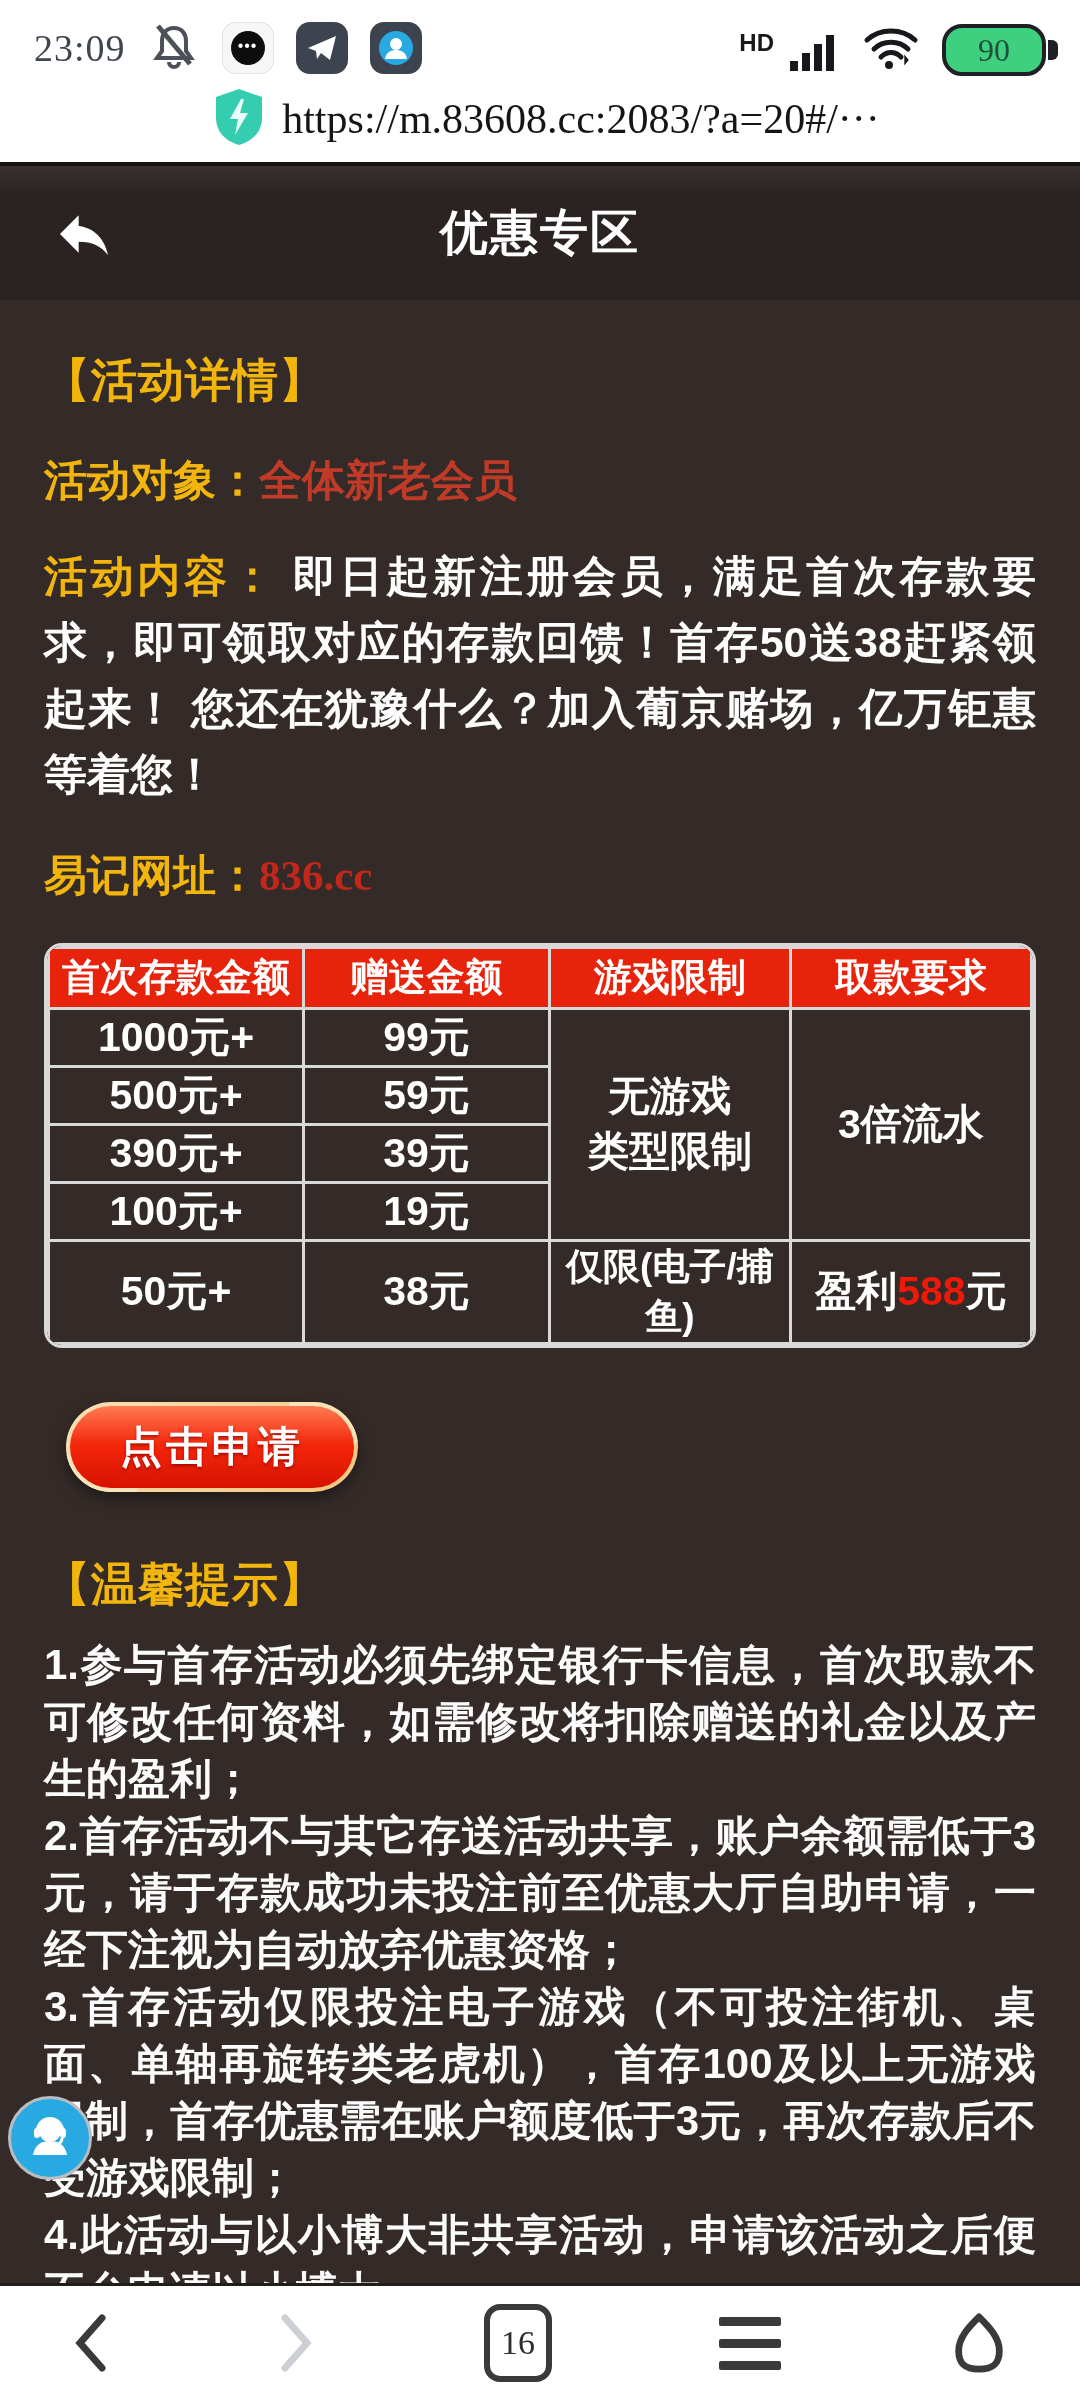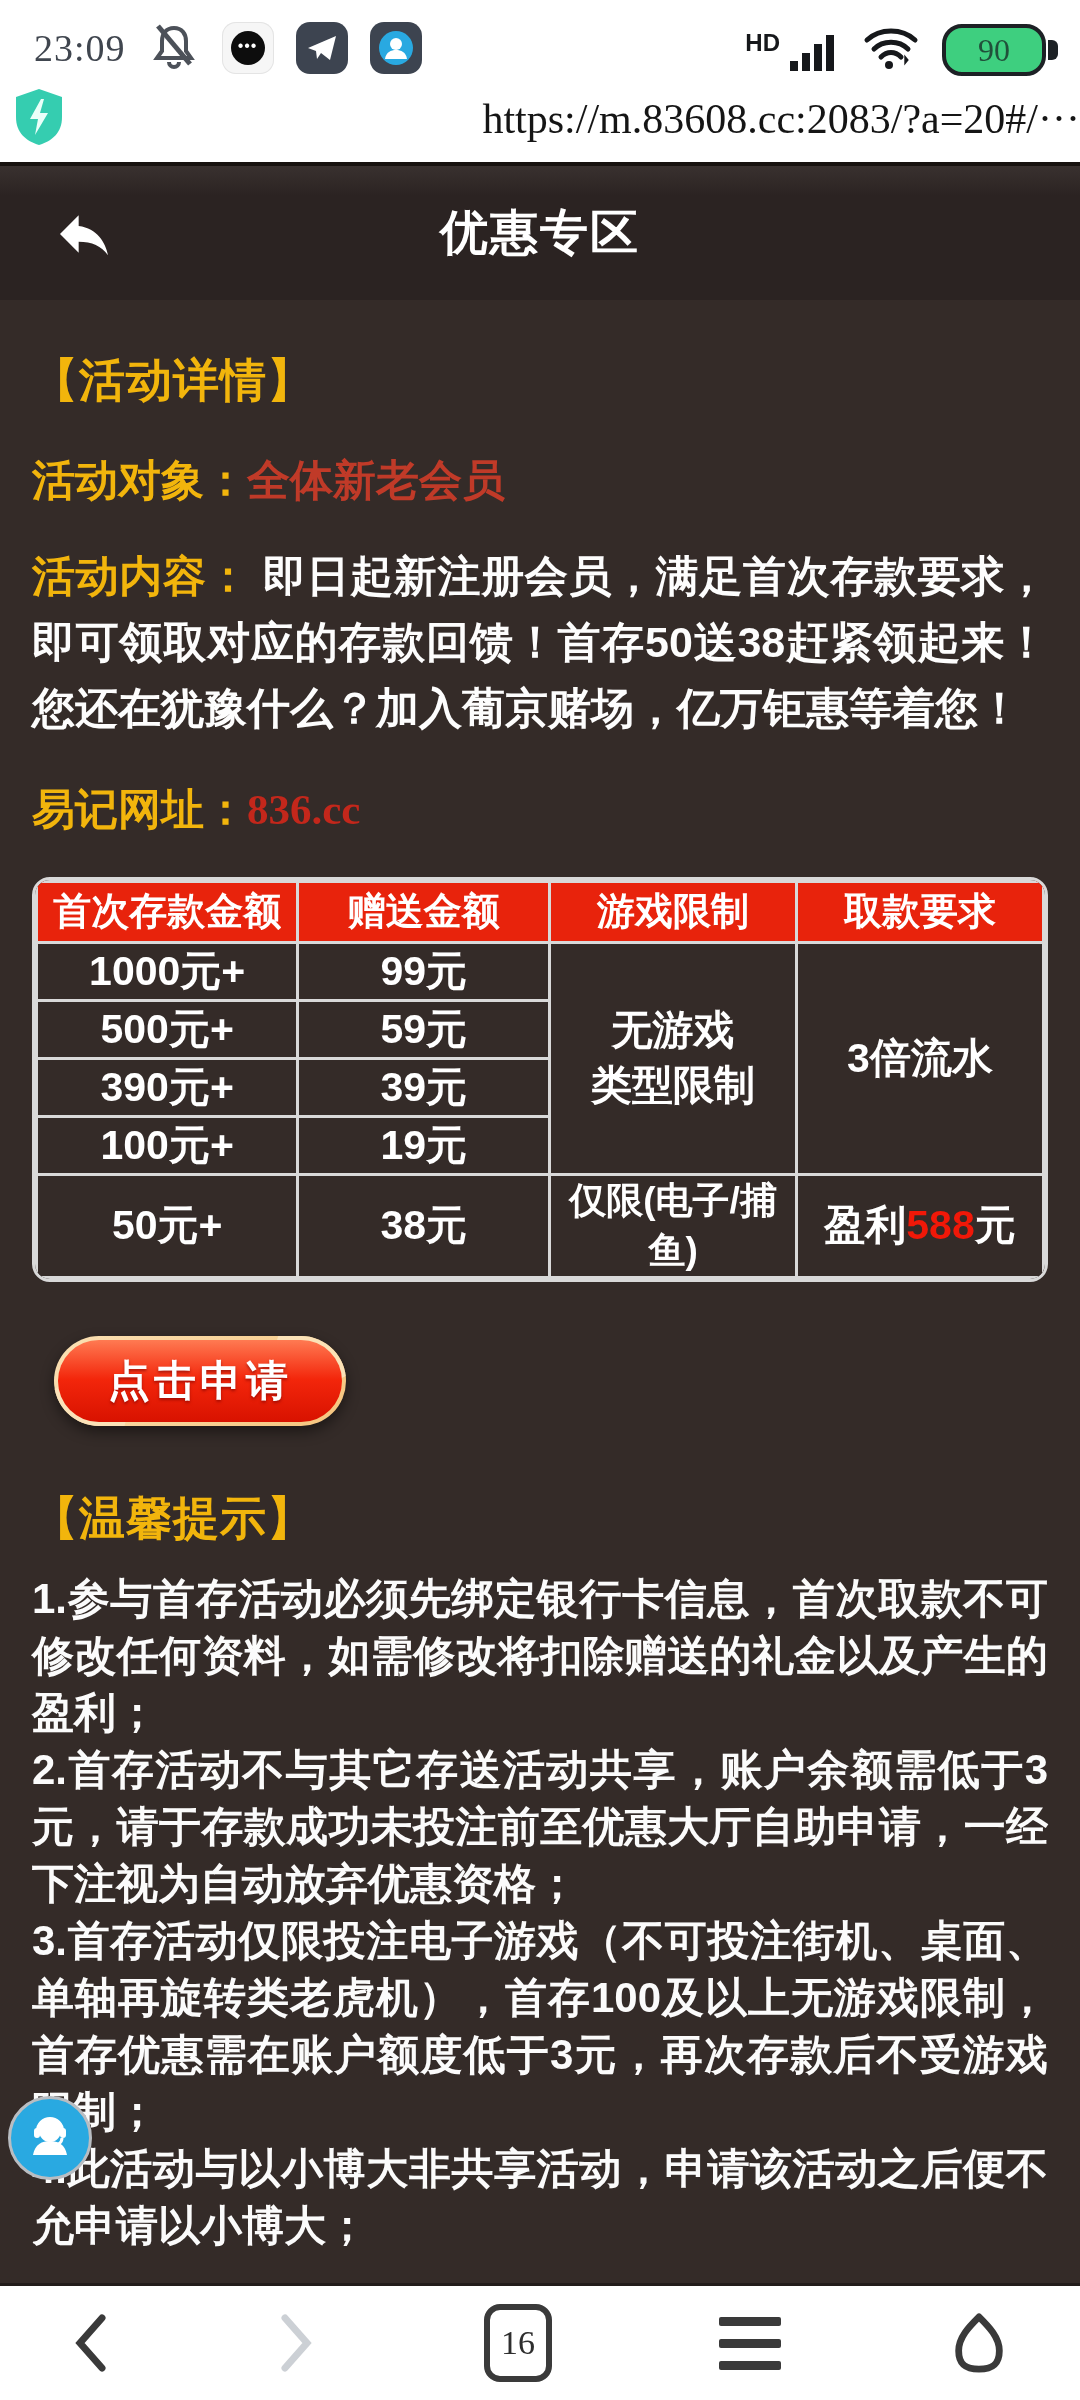--- a/index.html
+++ b/index.html
@@ -13,44 +13,44 @@
     height:76px;background:#ffffff;display:flex;align-items:flex-end;
     justify-content:space-between;padding:0 34px;box-sizing:border-box;
   }
   .sb-left,.sb-right{display:flex;align-items:center;gap:22px;}
   .sb-time{font-family:"Liberation Serif","DejaVu Serif",serif;font-size:38px;color:#40464f;letter-spacing:1px;}
   .app-ic{width:52px;height:52px;border-radius:14px;display:flex;align-items:center;justify-content:center;}
   .app-ic.light{background:#f6f6f6;box-shadow:0 0 0 1px #e4e4e4 inset;}
   .app-ic.dark{background:#3d4450;}
   .dots-circle{width:34px;height:34px;border-radius:50%;background:#0d0d0d;color:#fff;
     font-size:16px;line-height:30px;text-align:center;letter-spacing:1px;}
-  .hd-wrap{display:flex;align-items:flex-end;gap:8px;}
+  .hd-wrap{display:flex;align-items:flex-end;gap:14px;}
   .hd-label{font-size:24px;font-weight:700;color:#16181b;line-height:1;margin-bottom:18px;}
   .battery{
     position:relative;width:104px;height:52px;border:4px solid #1d2125;border-radius:20px;
     background:#3ecf7f;display:flex;align-items:center;justify-content:center;box-sizing:border-box;
   }
   .battery:after{content:"";position:absolute;right:-16px;top:12px;width:10px;height:20px;
     background:#1d2125;border-radius:0 6px 6px 0;}
   .battery-txt{font-family:"Liberation Serif","DejaVu Serif",serif;font-size:32px;color:#20503a;}
   
   .url-bar{
-    height:90px;background:#ffffff;display:flex;align-items:center;justify-content:space-between;gap:16px;
+    height:90px;background:#ffffff;display:flex;align-items:center;justify-content:center;gap:16px;
     border-bottom:4px solid #17120f;box-sizing:border-box;padding-left:12px;
   }
   .url-text{font-family:"Liberation Serif","DejaVu Serif",serif;font-size:42px;color:#151515;}
   
   .app-header{
     height:134px;background:linear-gradient(180deg,#39312f 0%,#2b2322 22%,#2b2322 100%);
     display:flex;align-items:center;position:relative;
   }
   .back-btn{position:absolute;left:52px;top:36px;width:64px;height:64px;background:none;border:none;padding:0;cursor:pointer;}
   .app-title{margin:0 auto;font-size:48px;font-weight:700;color:#ffffff;letter-spacing:2px;}
   
-  .content{padding:0 32px;color:#fff;}
+  .content{padding:0 44px;color:#fff;}
   .sec-title{margin:0;padding-top:50px;font-size:46px;font-weight:800;color:#F2B50C;letter-spacing:1px;}
   .line{margin:44px 0 0 0;font-size:43px;font-weight:700;line-height:1.15;}
   .yellow{color:#F2B50C;}
   .redtxt{color:#C03A28;}
   .brightred{color:#C3271B;}
   .serif{font-family:"Liberation Serif","DejaVu Serif",serif;}
   .para{margin:38px 0 0 0;font-size:43px;font-weight:700;line-height:66px;color:#fdfdfd;text-align:justify;}
   
   .table-wrap{margin-top:42px;border-radius:18px;overflow:hidden;border:3px solid #d9d9d9;}
   table.promo{width:100%;border-collapse:collapse;table-layout:fixed;}

